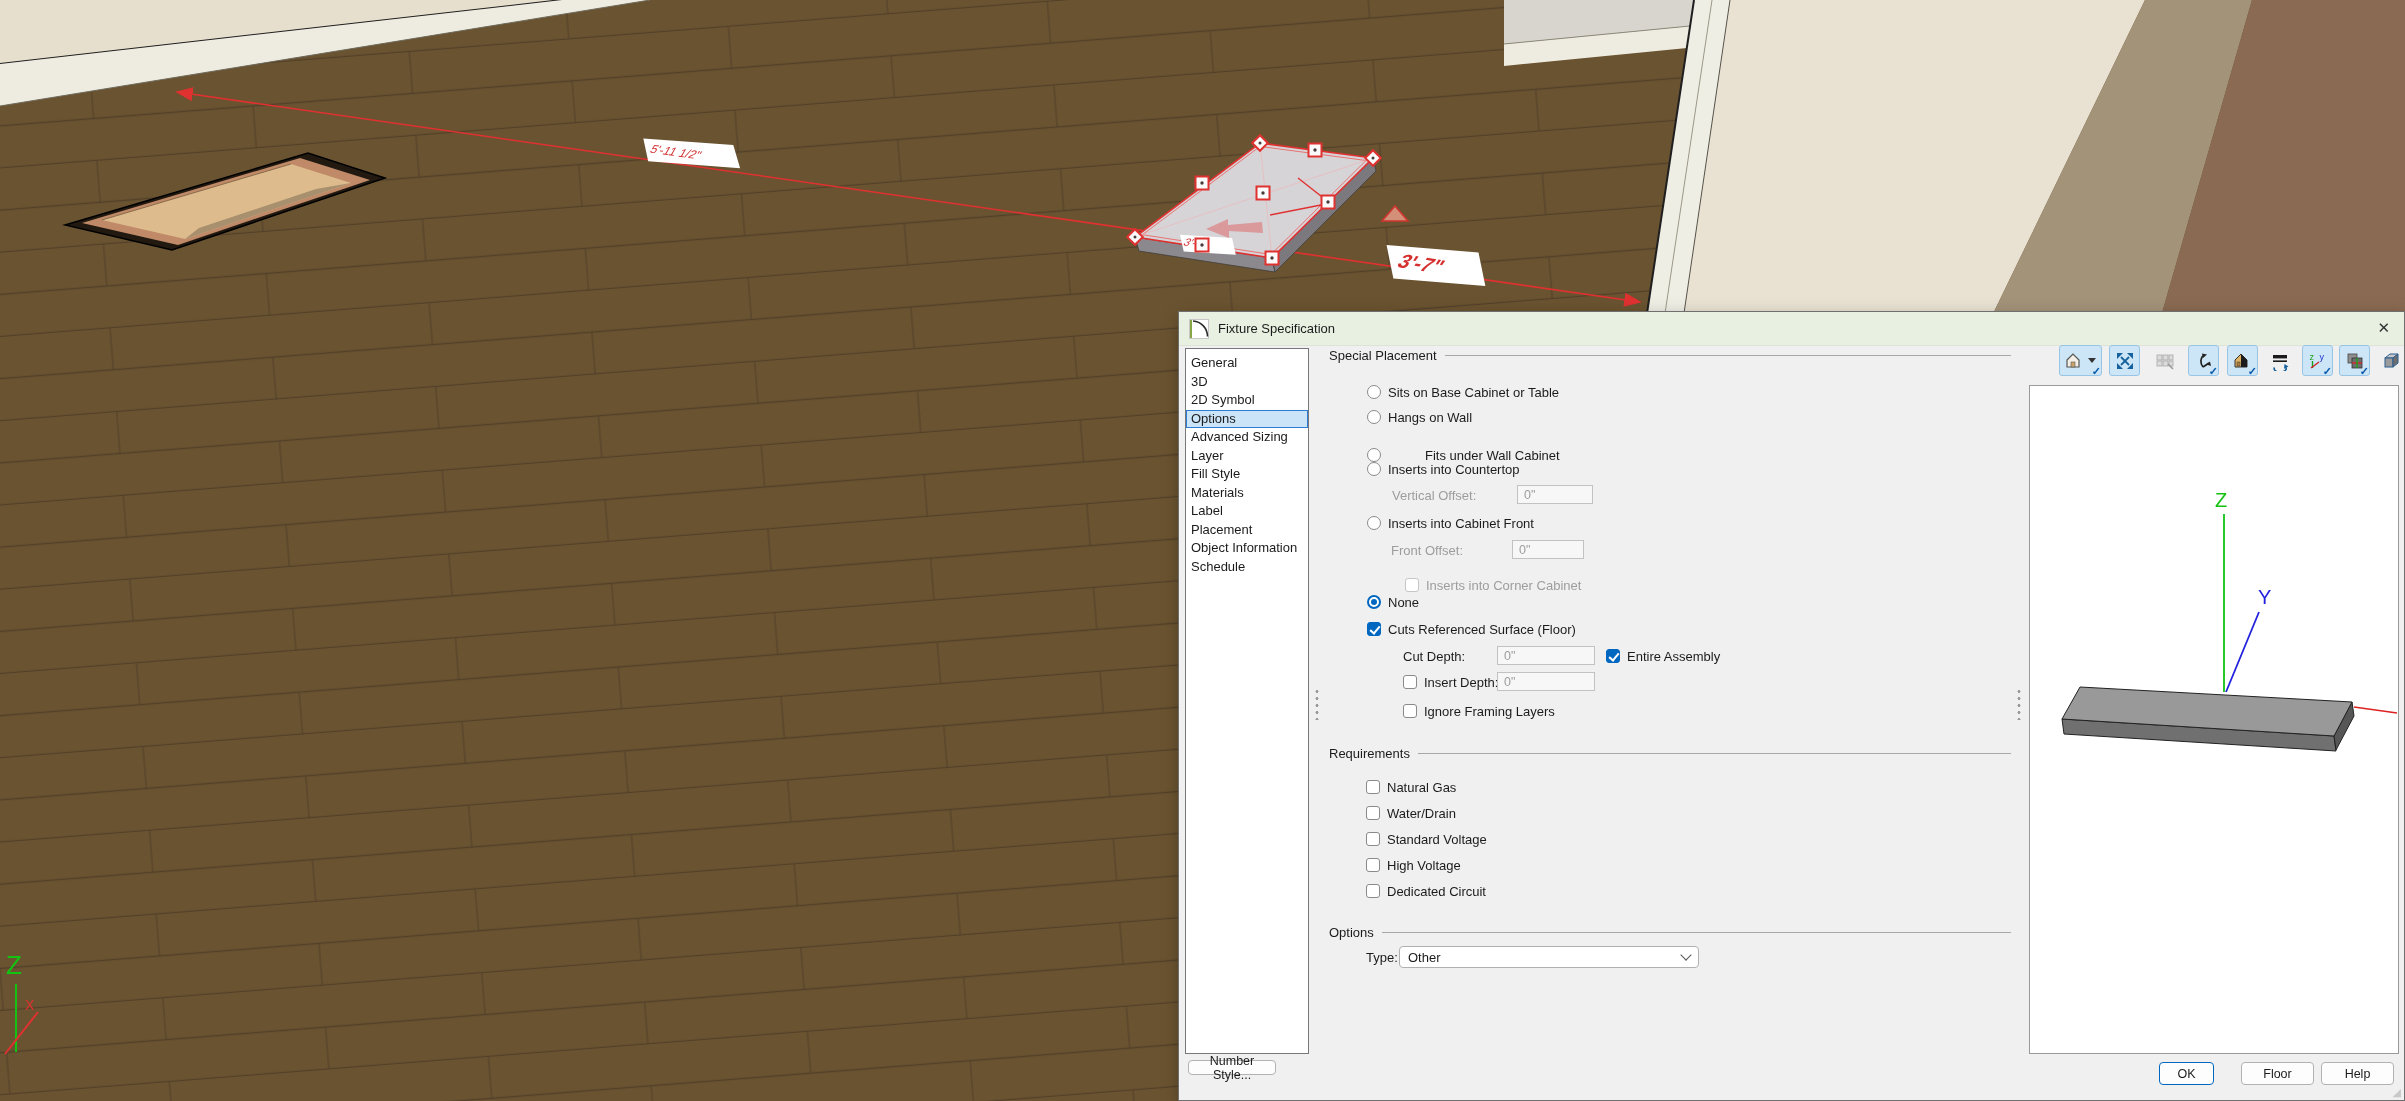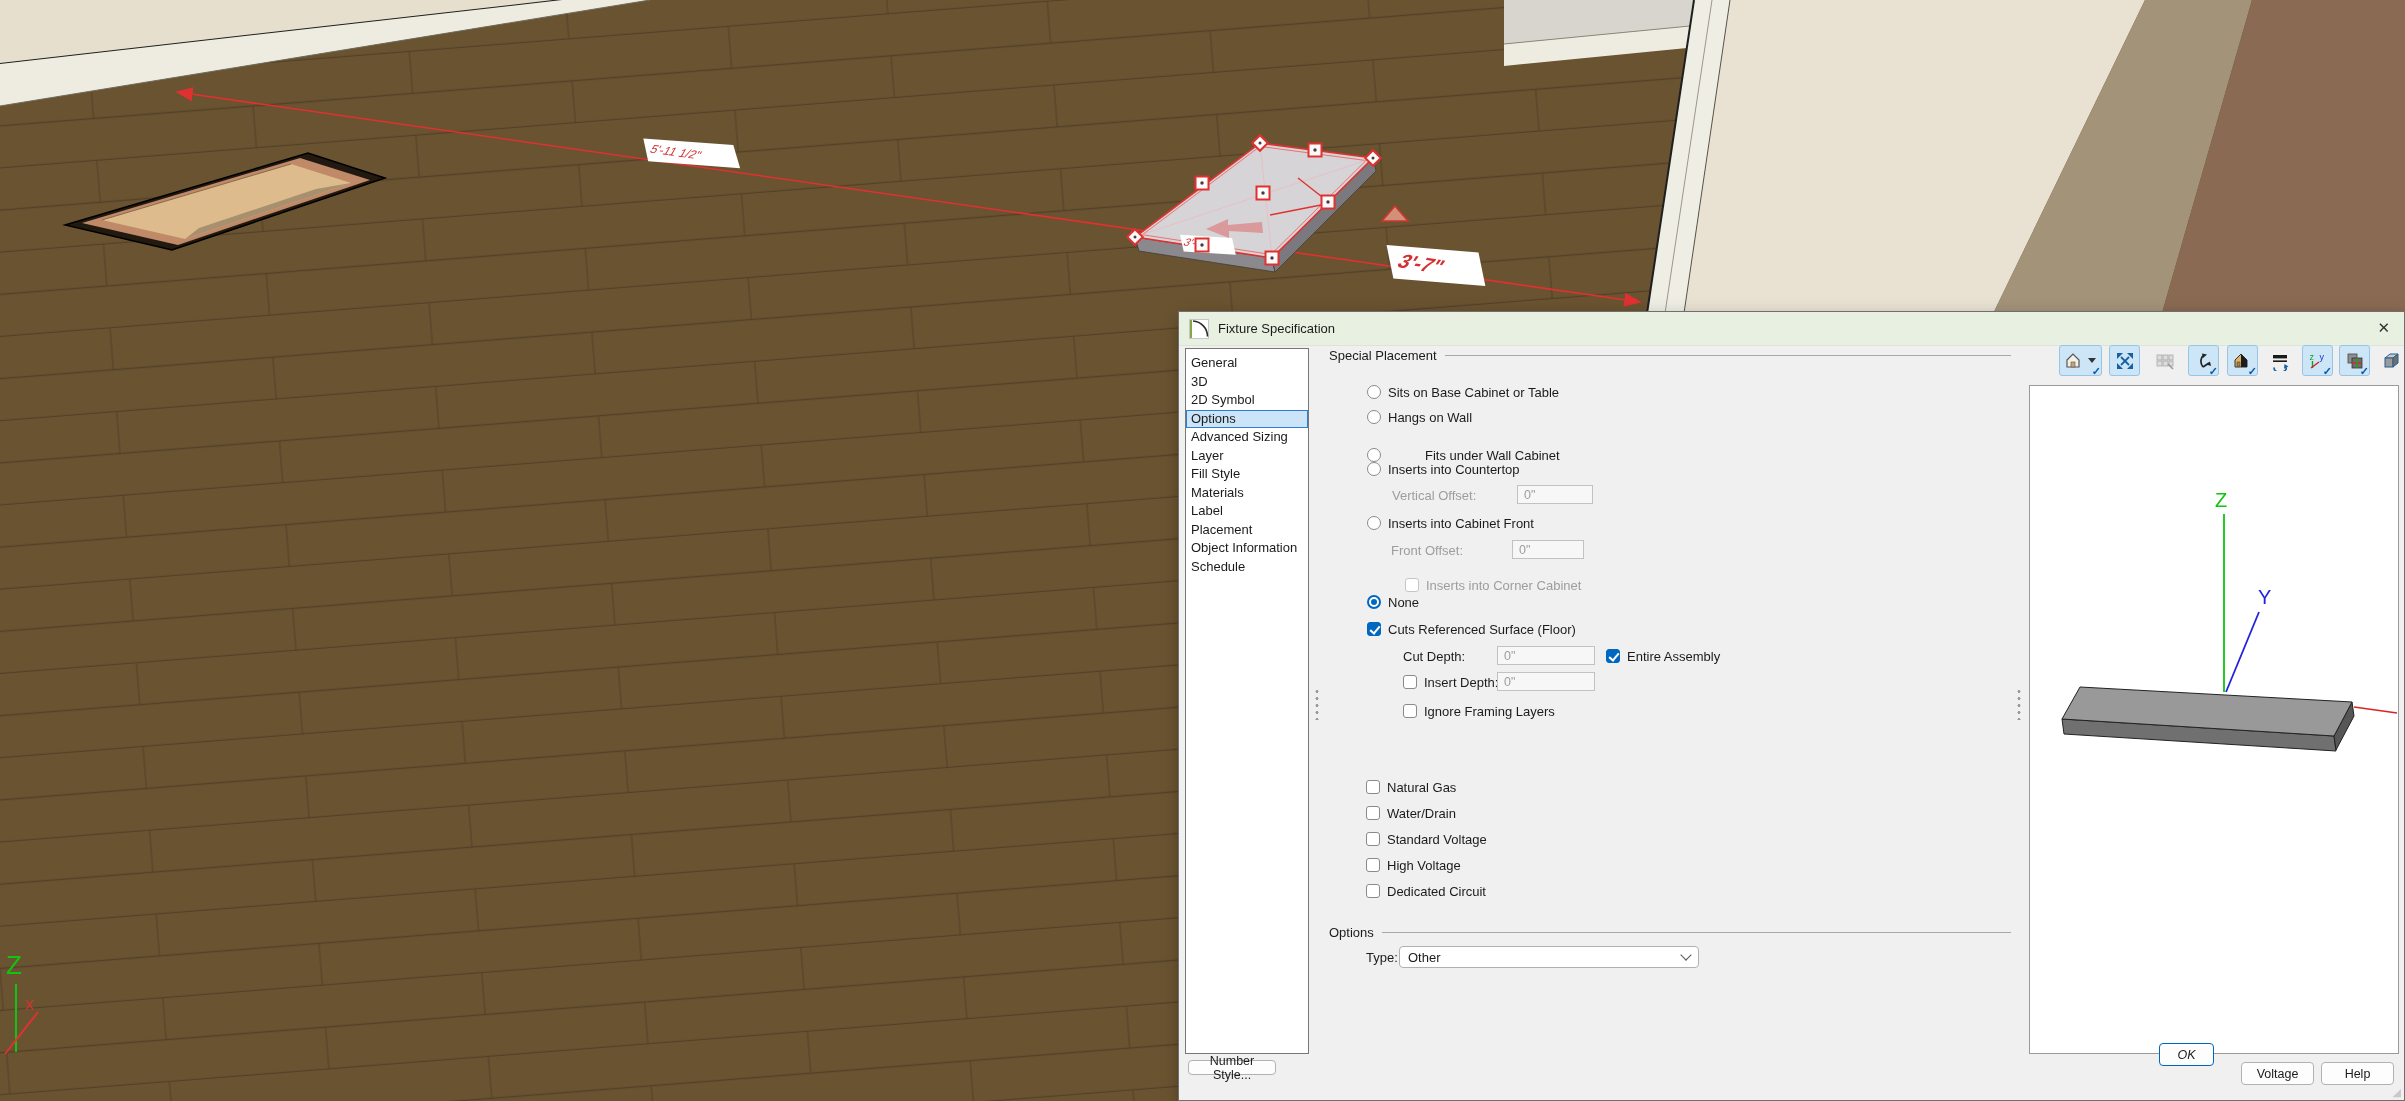--- a/index.html
+++ b/index.html
@@ -272,20 +272,24 @@
     <div class="row" style="left:224px;top:361px;">
       <span class="cb"></span>
       <span>Insert Depth:</span>
     </div>
     <div class="tb" style="left:318px;top:360px;width:98px;">0"</div>
     <div class="row" style="left:224px;top:390px;">
       <span class="cb"></span>
       <span>Ignore Framing Layers</span>
     </div>
 
+    <div class="hdr" style="left:150px;top:433px;width:682px;">
+      <span>Requirements</span>
+        <span class="rule"></span>
+    </div>
     <div class="row" style="left:187px;top:466px;">
       <span class="cb"></span>
       <span>Natural Gas</span>
     </div>
     <div class="row" style="left:187px;top:492px;text-align:right;">
       <span class="cb"></span>
       <span>Water/Drain</span>
     </div>
     <div class="row" style="left:187px;top:518px;">
       <span class="cb"></span>
@@ -405,19 +409,19 @@
         <line x1="229" y1="226" x2="196" y2="306" stroke="#2222dd" stroke-width="1.8"></line>
         <text x="228" y="218" font-size="20" fill="#2222dd" font-family="Liberation Sans, sans-serif">Y</text>
         <polygon points="32,333 304,350 306,365 34,348" fill="#707070" stroke="#222" stroke-width="1"></polygon>
         <polygon points="322,316 324,330 306,364 304,350" fill="#565656" stroke="#222" stroke-width="1"></polygon>
         <polygon points="50,301 322,316 304,350 32,333" fill="#999999" stroke="#222" stroke-width="1"></polygon>
         <line x1="324" y1="321" x2="367" y2="327" stroke="#dd2222" stroke-width="1.5"></line>
       </svg>
     </div>
 
     <button class="btn" style="left:9px;top:748px;width:88px;height:15px;">Number Style...</button>
-    <button class="btn def" style="left:980px;top:731px;width:55px;height:23px;font-style:italic;">OK</button>
-    <button class="btn" style="left:1062px;top:750px;width:73px;height:23px;">Voltage</button>
+    <button class="btn def" style="left:980px;top:750px;width:55px;height:23px;">OK</button>
+    <button class="btn" style="left:1062px;top:750px;width:73px;height:23px;">Floor</button>
     <button class="btn" style="left:1142px;top:750px;width:73px;height:23px;">Help</button>
 
     <span id="grip">◢</span>
   </div>
 </div>
 
 </body></html>

